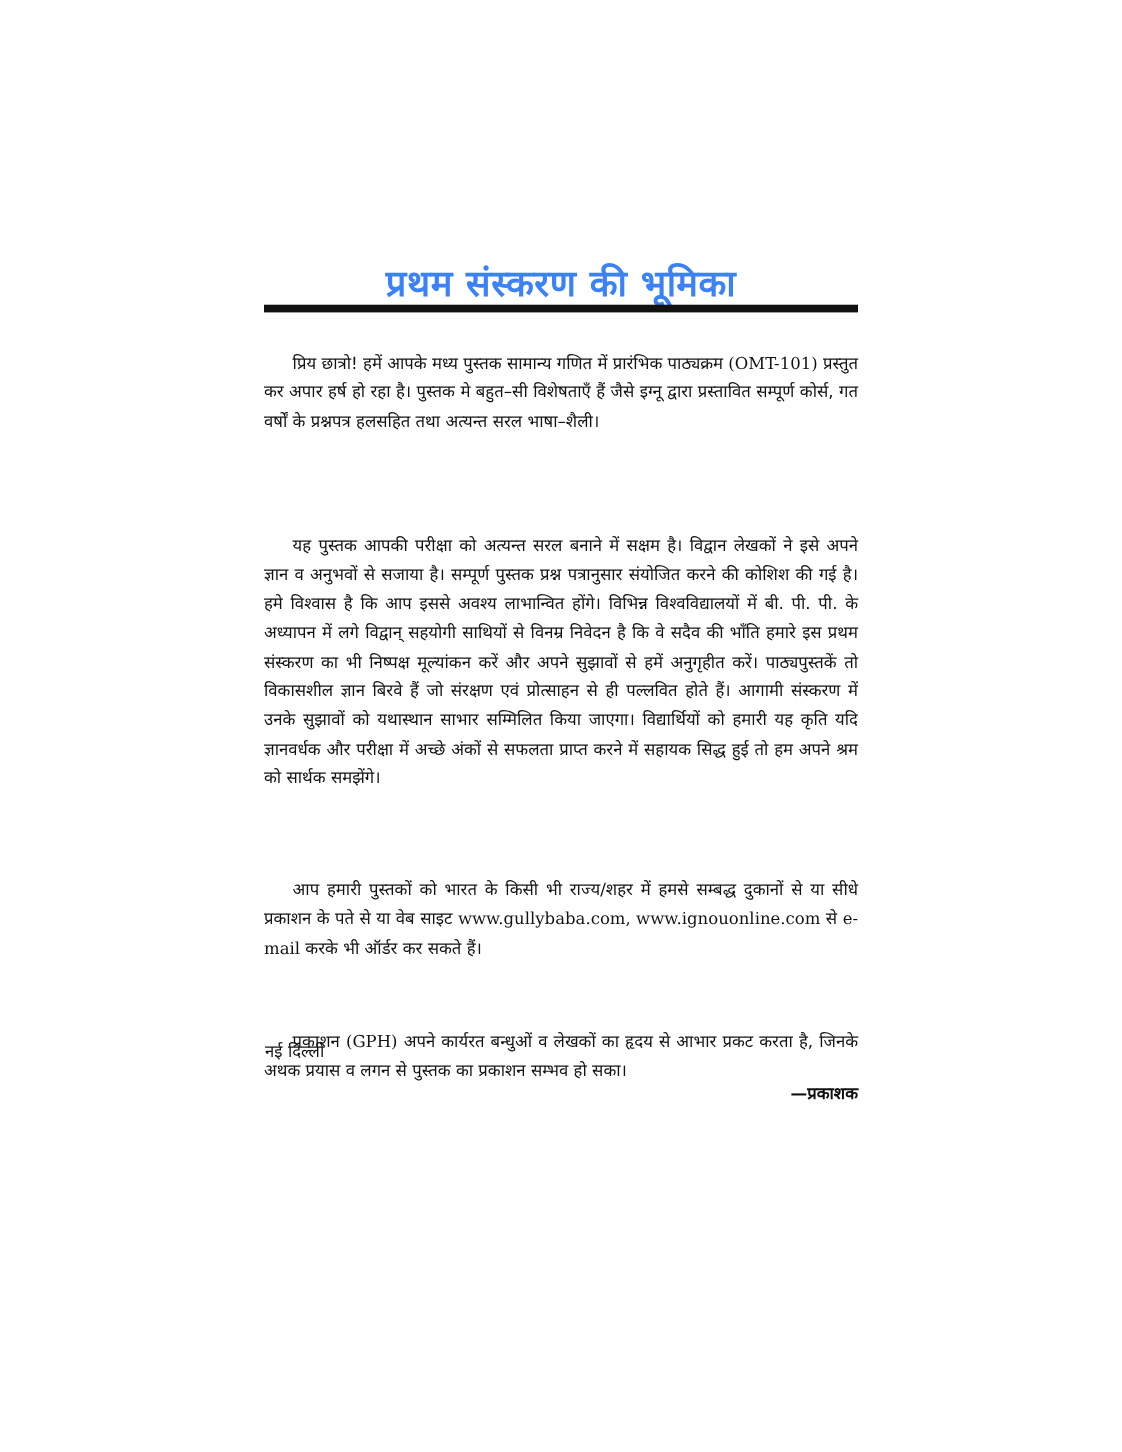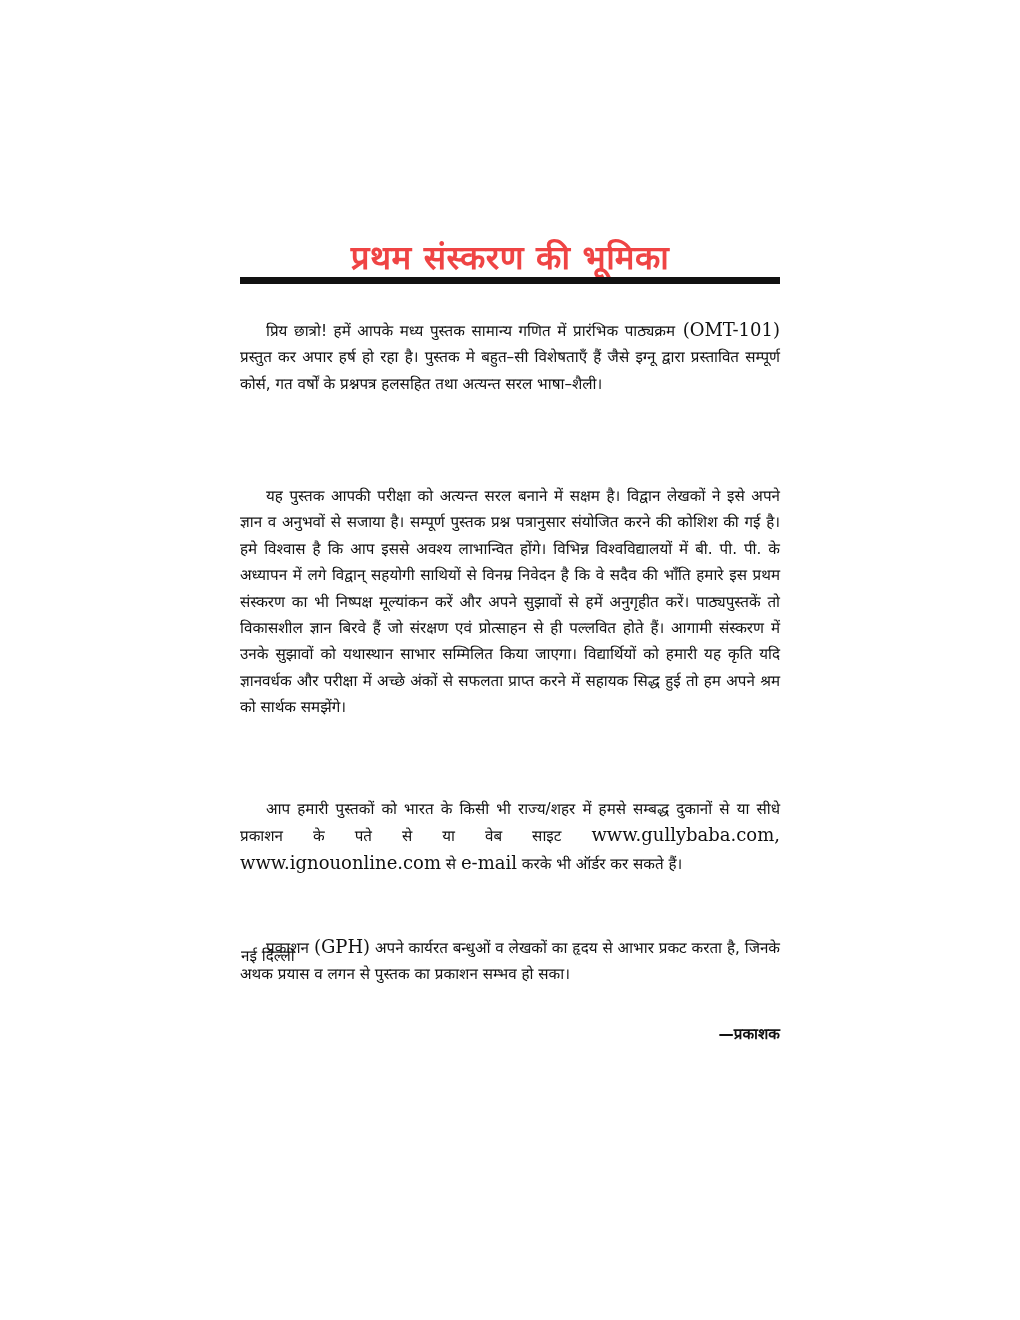--- a/index.html
+++ b/index.html
@@ -1,31 +1,31 @@
 <!DOCTYPE html>
 <html><head>
 <meta charset="utf-8">
 <style>
   html, body { margin: 0; padding: 0; background: #ffffff; }
   body { width: 1020px; height: 1320px; position: relative; overflow: hidden;
          font-family: "DejaVu Sans", sans-serif; color: #111; }
   .page { position: absolute; left: 240px; top: 0; width: 540px; }
   .title { position: absolute; top: 212px; left: 0; width: 540px; text-align: center;
-           font-size: 33px; font-weight: bold; letter-spacing: 0.5px; color: #ef4444; }
+           font-size: 33px; font-weight: bold; letter-spacing: 0.5px; color: #3b82f6; }
   .rule { position: absolute; top: 277px; left: 0; width: 540px; height: 7px; background: #111; }
   .para { position: absolute; left: 0; width: 540px; font-size: 15.2px; line-height: 26.4px;
           text-align: justify; text-indent: 26px; margin: 0; }
   .p1 { top: 317px; }
   .p2 { top: 459px; margin-top: 24px; }
   .p3 { top: 796px; }
   .p4 { top: 934px; }
   .bold { font-weight: normal; }
-  .latin { font-family: "DejaVu Serif", serif; font-size: 18px; }
+  .latin { font-family: "DejaVu Serif", serif; font-size: 15px; }
   .place { position: absolute; top: 943px; left: 1px; font-size: 15.2px; line-height: 26px; }
-  .sign { position: absolute; top: 983px; right: 0; font-size: 15.2px; font-weight: bold; margin-top: 40px; }
+  .sign { position: absolute; top: 983px; right: 0; font-size: 15.2px; font-weight: bold; }
 </style>
 </head>
 <body>
 
 <div class="page">
   <h1 class="title">प्रथम संस्करण की भूमिका</h1>
   <div class="rule"></div>
 
   <p class="para p1"><span>प्रिय छात्रो! हमें आपके मध्य पुस्तक </span><span class="bold">सामान्य गणित में प्रारंभिक पाठ्यक्रम</span><span class="latin"> (OMT-101)</span><span> प्रस्तुत कर अपार हर्ष हो रहा है। पुस्तक मे बहुत–सी विशेषताएँ हैं जैसे इग्नू द्वारा प्रस्तावित सम्पूर्ण कोर्स, गत वर्षों के प्रश्नपत्र हलसहित तथा अत्यन्त सरल भाषा–शैली।</span></p>
 

